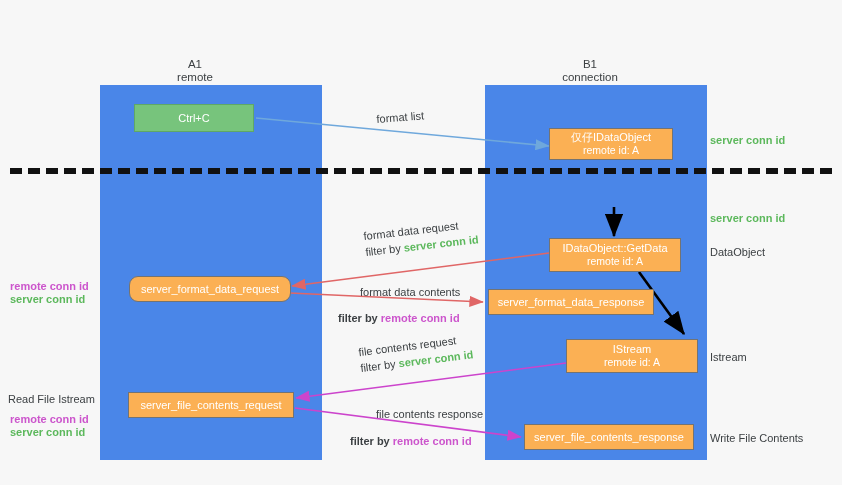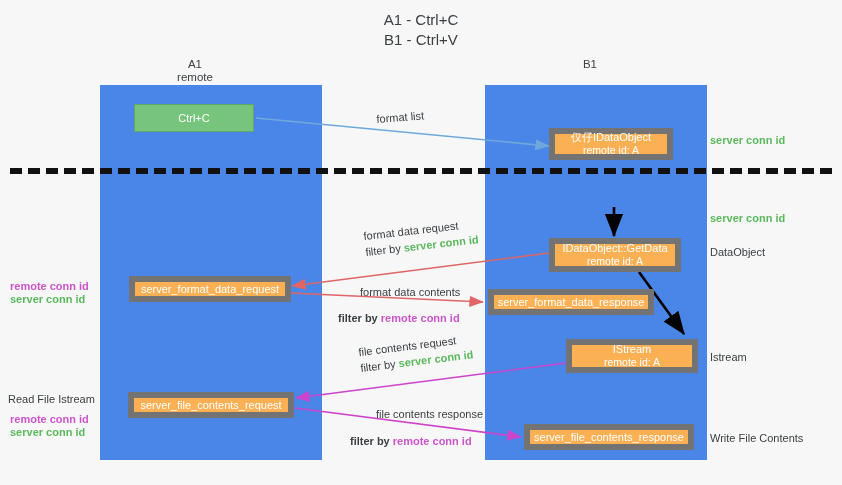--- a/index.html
+++ b/index.html
@@ -24,21 +24,21 @@
     color:#3c4043;
   }
 
   
   .box{
     position:absolute;box-sizing:border-box;
     display:flex;flex-direction:column;align-items:center;justify-content:center;
     color:#ffffff;font-size:11px;line-height:13px;text-align:center;
   }
   .box.green{background:#77c47c;border:1px solid #5fa866;justify-content:center;}
-  .box.orange{background:#fbb054;border:6px solid #737373;}
+  .box.orange{background:#fbb054;border:1px solid #737373;}
   .box .l2{font-size:10.5px;}
 
   
   .divider{
     position:absolute;left:10px;top:168px;width:822px;height:0;
     border-top:6px dashed #111111;
   }
 
   
   .txt{position:absolute;font-size:11px;line-height:14px;white-space:nowrap;}
@@ -48,31 +48,28 @@
   .rot{transform-origin:left bottom;}
 
   
   svg.arrows{position:absolute;left:0;top:0;width:842px;height:485px;overflow:visible;}
 </style>
 </head>
 <body>
 
 <div id="stage">
 
-  <div class="title">
-    <div>A1 - Ctrl+C</div>
-    <div>B1 - Ctrl+V</div>
-  </div>
 
   <div class="lane-head" style="left:130px;top:58px;width:130px;">
     <div>A1</div>
     <div>remote</div>
   </div>
   <div class="lane-head" style="left:525px;top:58px;width:130px;">
     <div>B1</div>
+    <div>connection</div>
   </div>
 
   <div class="lane" style="left:100px;top:85px;width:222px;height:375px;"></div>
   <div class="lane" style="left:485px;top:85px;width:222px;height:375px;"></div>
 
   <svg class="arrows" viewBox="0 0 842 485">
     <defs>
       <marker id="ah-blue" markerWidth="9" markerHeight="7" refX="8.5" refY="3.5" orient="auto">
         <polygon points="0 0, 9 3.5, 0 7" fill="#6fa8dc"></polygon>
       </marker>
@@ -117,21 +114,21 @@
   <div class="box orange" style="left:549px;top:238px;width:132px;height:34px;">
     <div>IDataObject::GetData</div>
     <div class="l2">remote id: A</div>
   </div>
 
   <div class="box orange" style="left:566px;top:339px;width:132px;height:34px;">
     <div>IStream</div>
     <div class="l2">remote id: A</div>
   </div>
 
-  <div class="box orange" style="left:129px;top:276px;width:162px;height:26px;">
+  <div class="box orange" style="left:129px;top:276px;width:162px;height:26px;border-radius:9px;">
     <div>server_format_data_request</div>
   </div>
 
   <div class="box orange" style="left:488px;top:289px;width:166px;height:26px;">
     <div>server_format_data_response</div>
   </div>
 
   <div class="box orange" style="left:128px;top:392px;width:166px;height:26px;">
     <div>server_file_contents_request</div>
   </div>

